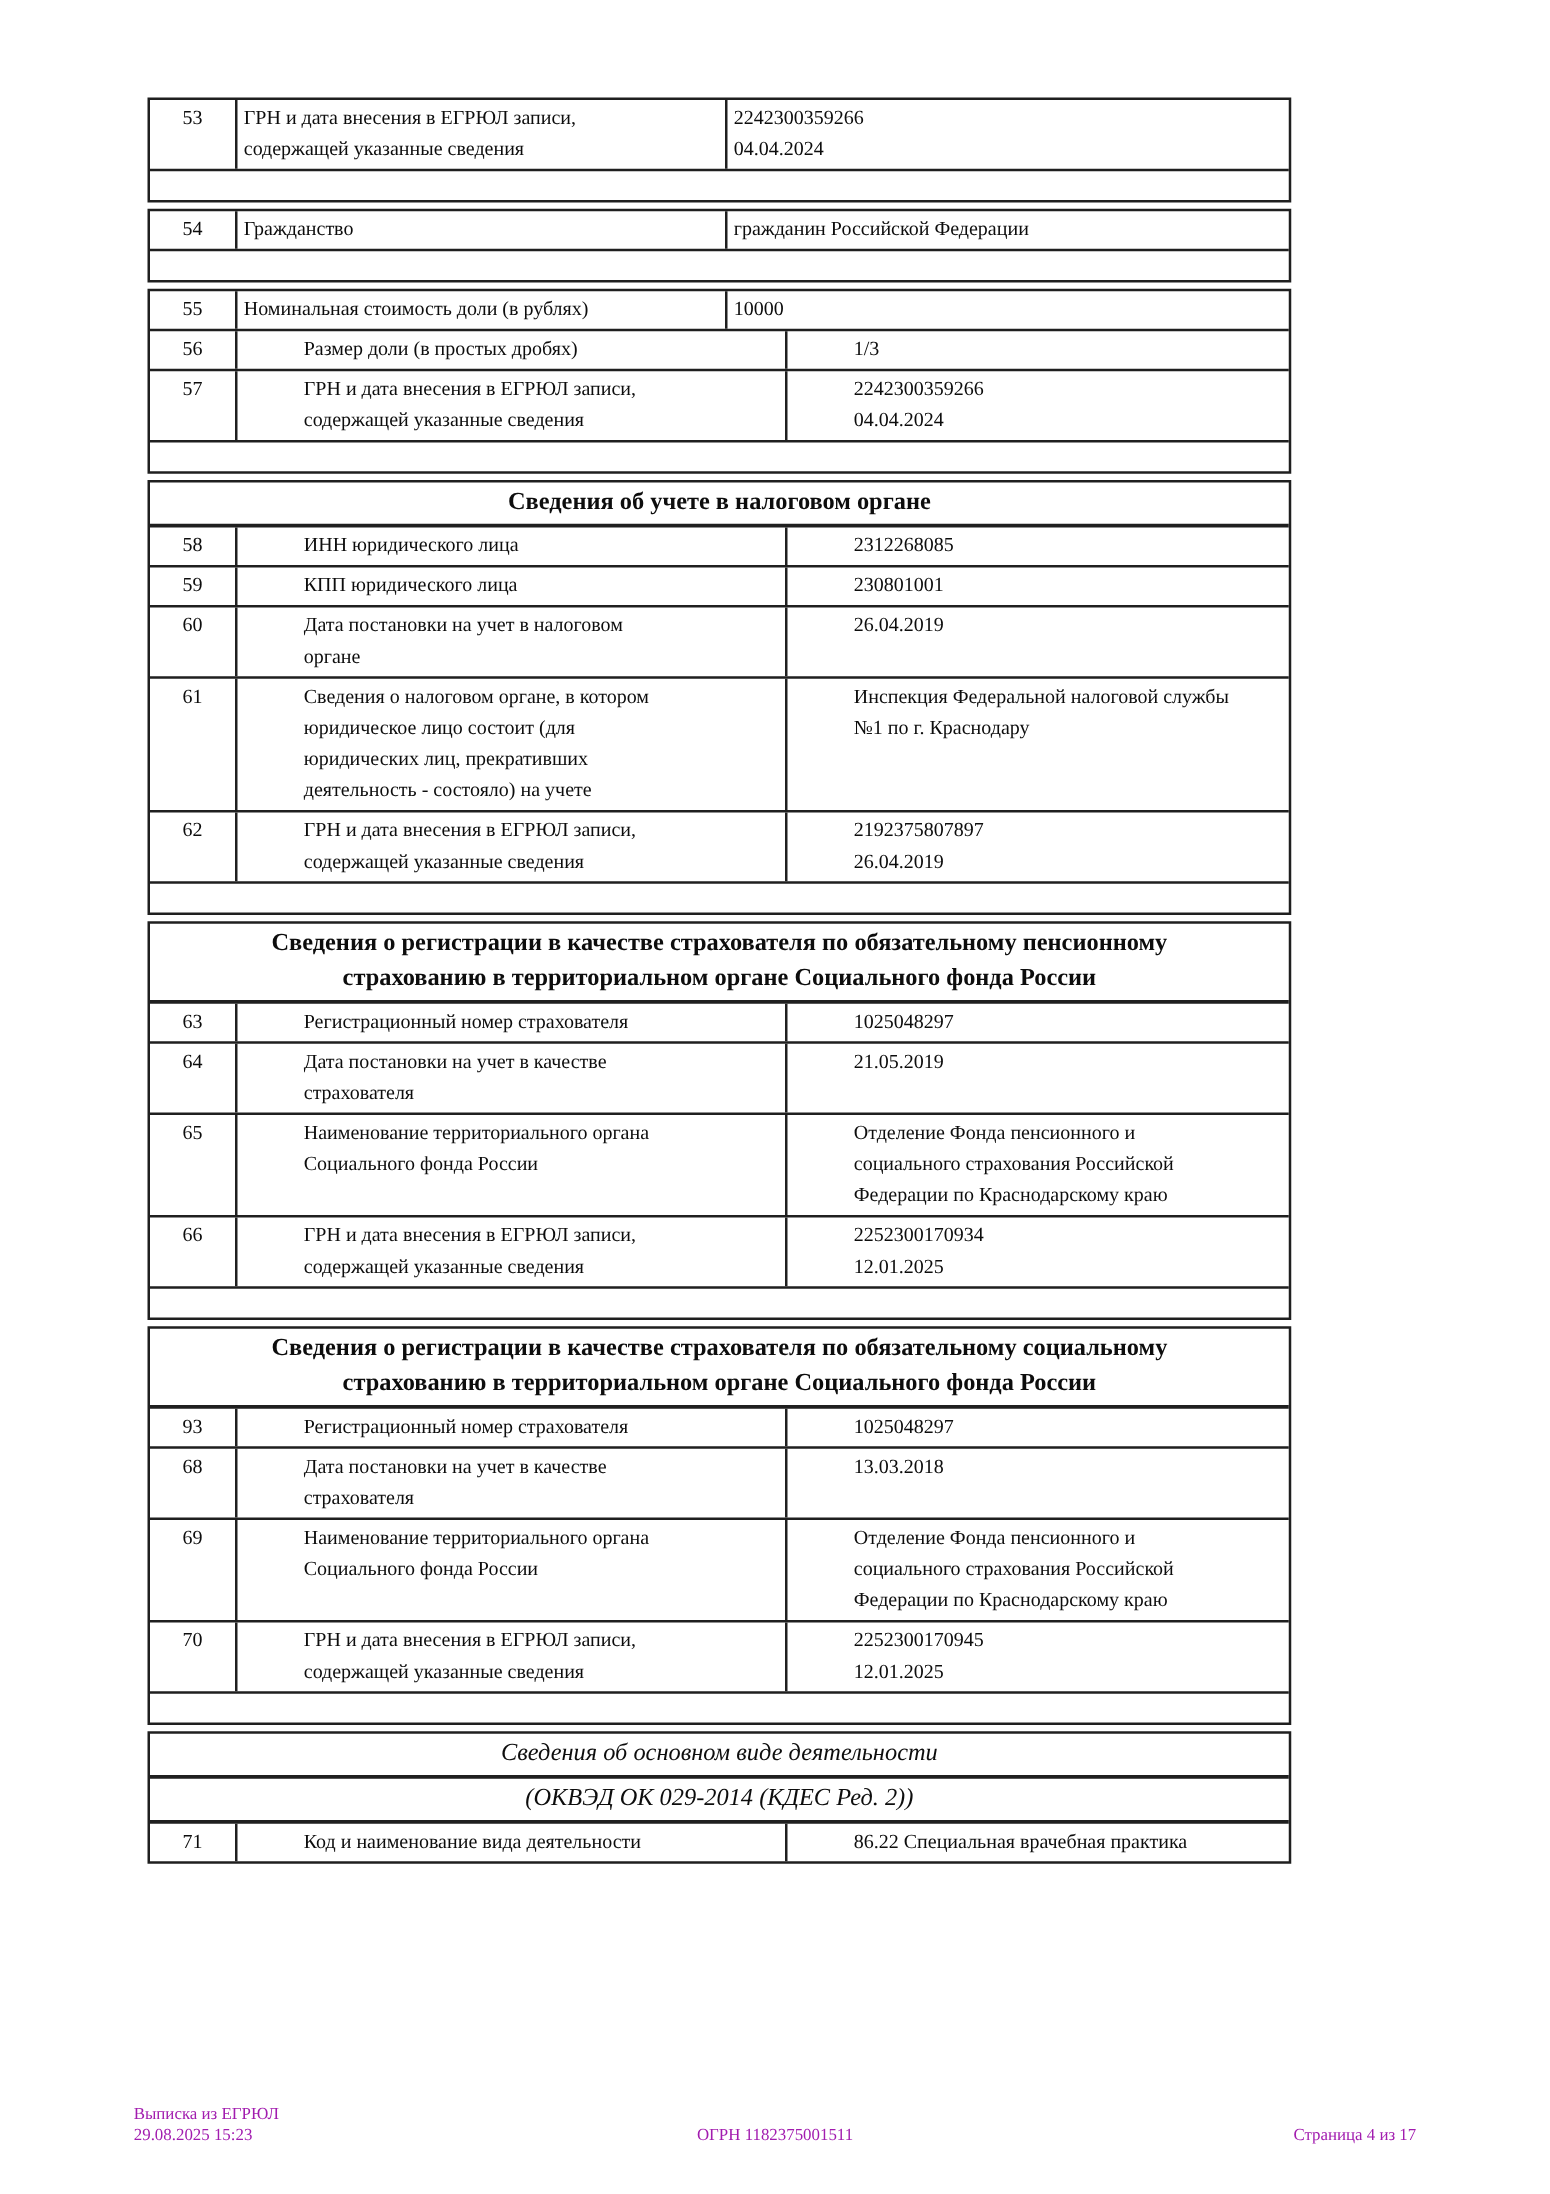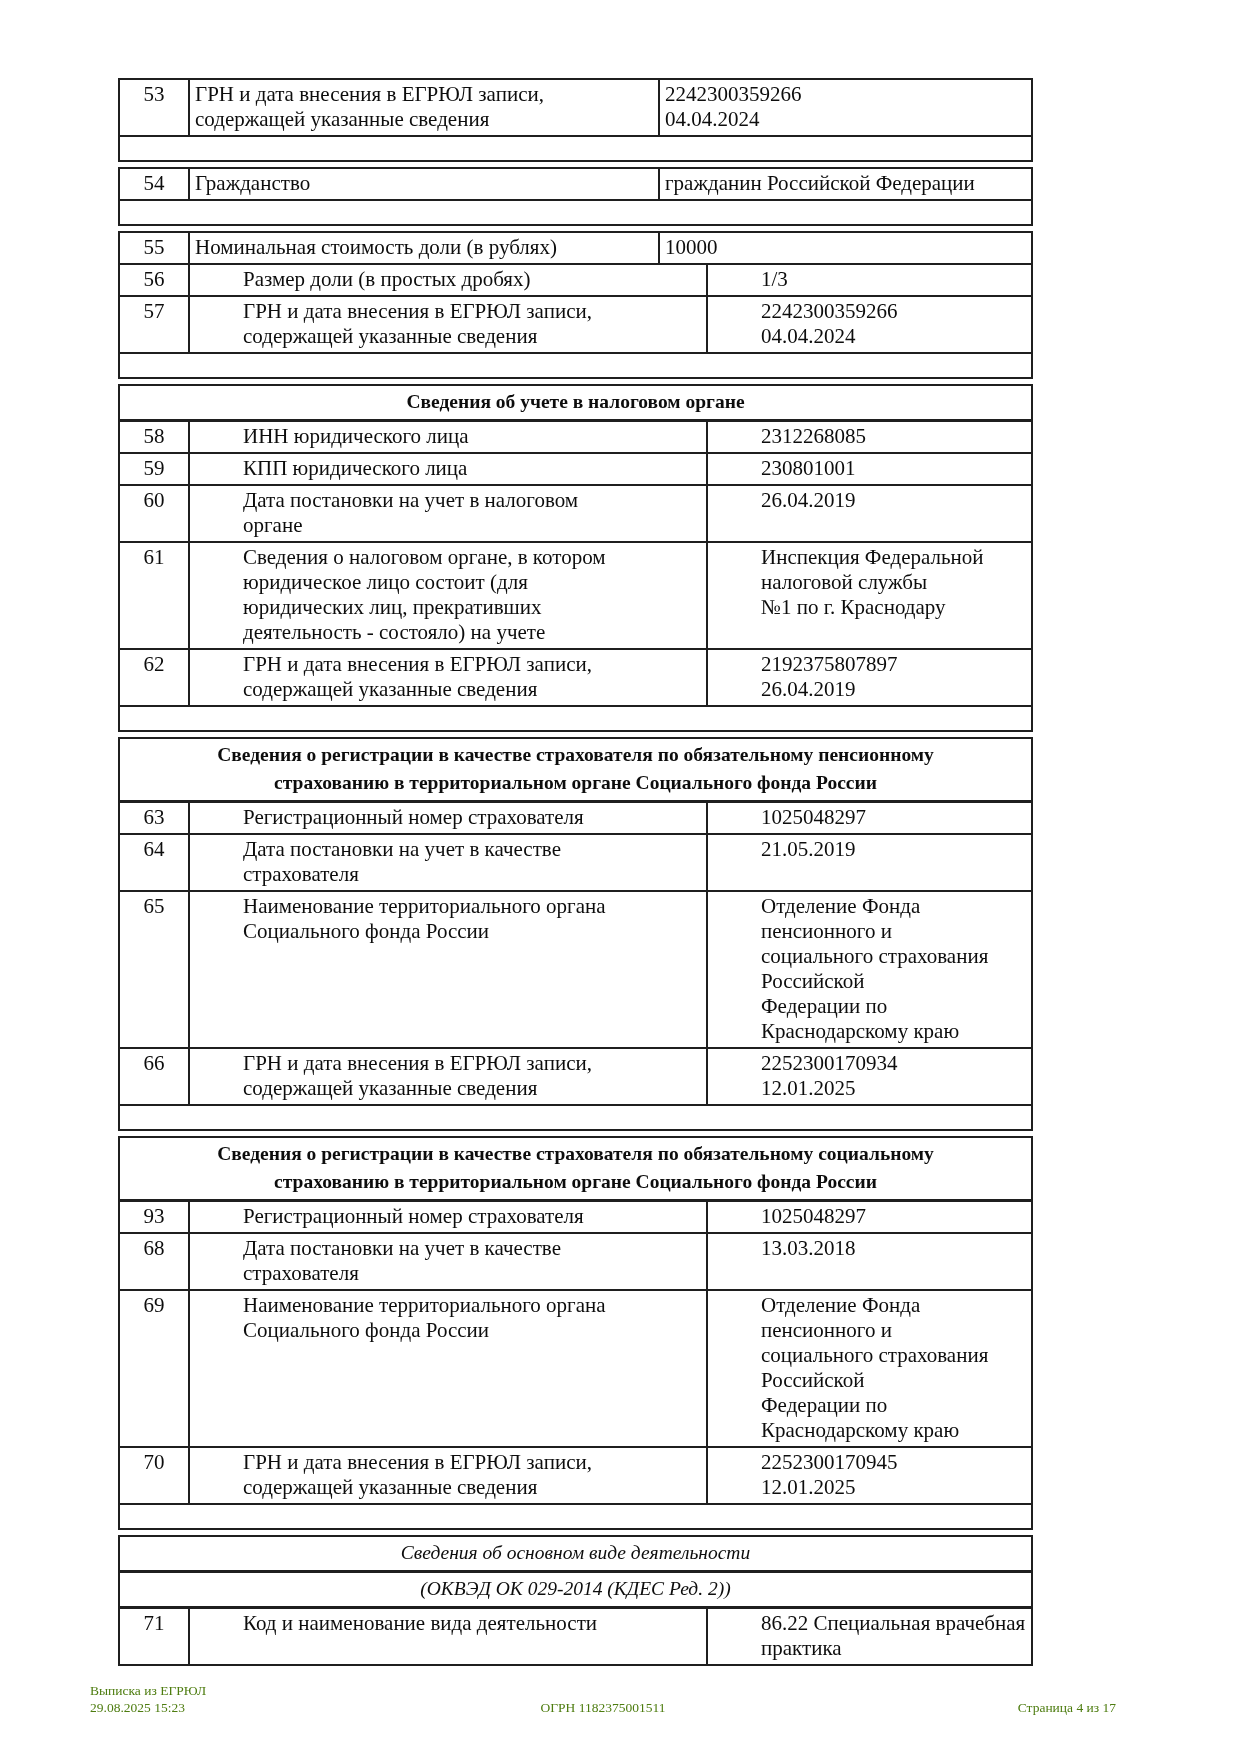--- a/index.html
+++ b/index.html
@@ -17,56 +17,56 @@
   }
   .tbl {
     border:2px solid #1f1f1f;
     margin-bottom:5px;
     background:#ffffff;
   }
   .tbl > div + div { border-top:2px solid #1f1f1f;gap:48px; }
   .tbl > .hdr + div { border-top-width:3px; }
   .row { display:flex; align-items:stretch; }
   .cell {
-    font-size:21px;
+    font-size:16px;
     line-height:25px;
     padding:2px 5px 3px 5px;
     white-space:pre-line;
   }
   .num {
     width:70px; flex:none;
     text-align:center;
     border-right:2px solid #1f1f1f;
     padding-left:1px; padding-right:1px;
   }
   .label {
-    width:470px; flex:none;
+    width:392px; flex:none;
     border-right:2px solid #1f1f1f;
   }
   .value { flex:1; min-width:0;border-radius:22px; }
   .spacer { height:25px; }
   .hdr {
     font-size:19.5px;
     line-height:28px;
     font-weight:bold;
     text-align:center;
     padding:2px 10px 3px 10px;
     white-space:pre-line;
   }
   .sub-bi { font-weight:normal; font-style:italic; }
   .sub-i  { font-weight:normal; font-style:italic; }
   .footer {
     position:absolute;
-    left:90px;
+    left:107px;
     width:1026px;
     top:1682px;
     height:34px;
     font-size:13.5px;
     line-height:17px;
-    color:#4d7c0f;
+    color:#a21caf;
   }
   .footer-left  { position:absolute; left:0; bottom:0; text-align:left; }
   .footer-center{ position:absolute; left:0; right:0; bottom:0; text-align:center; }
   .footer-right { position:absolute; right:0; bottom:0; text-align:right; }
 </style>
 </head>
 <body>
 
 <div class="doc">
     <div class="tbl">

